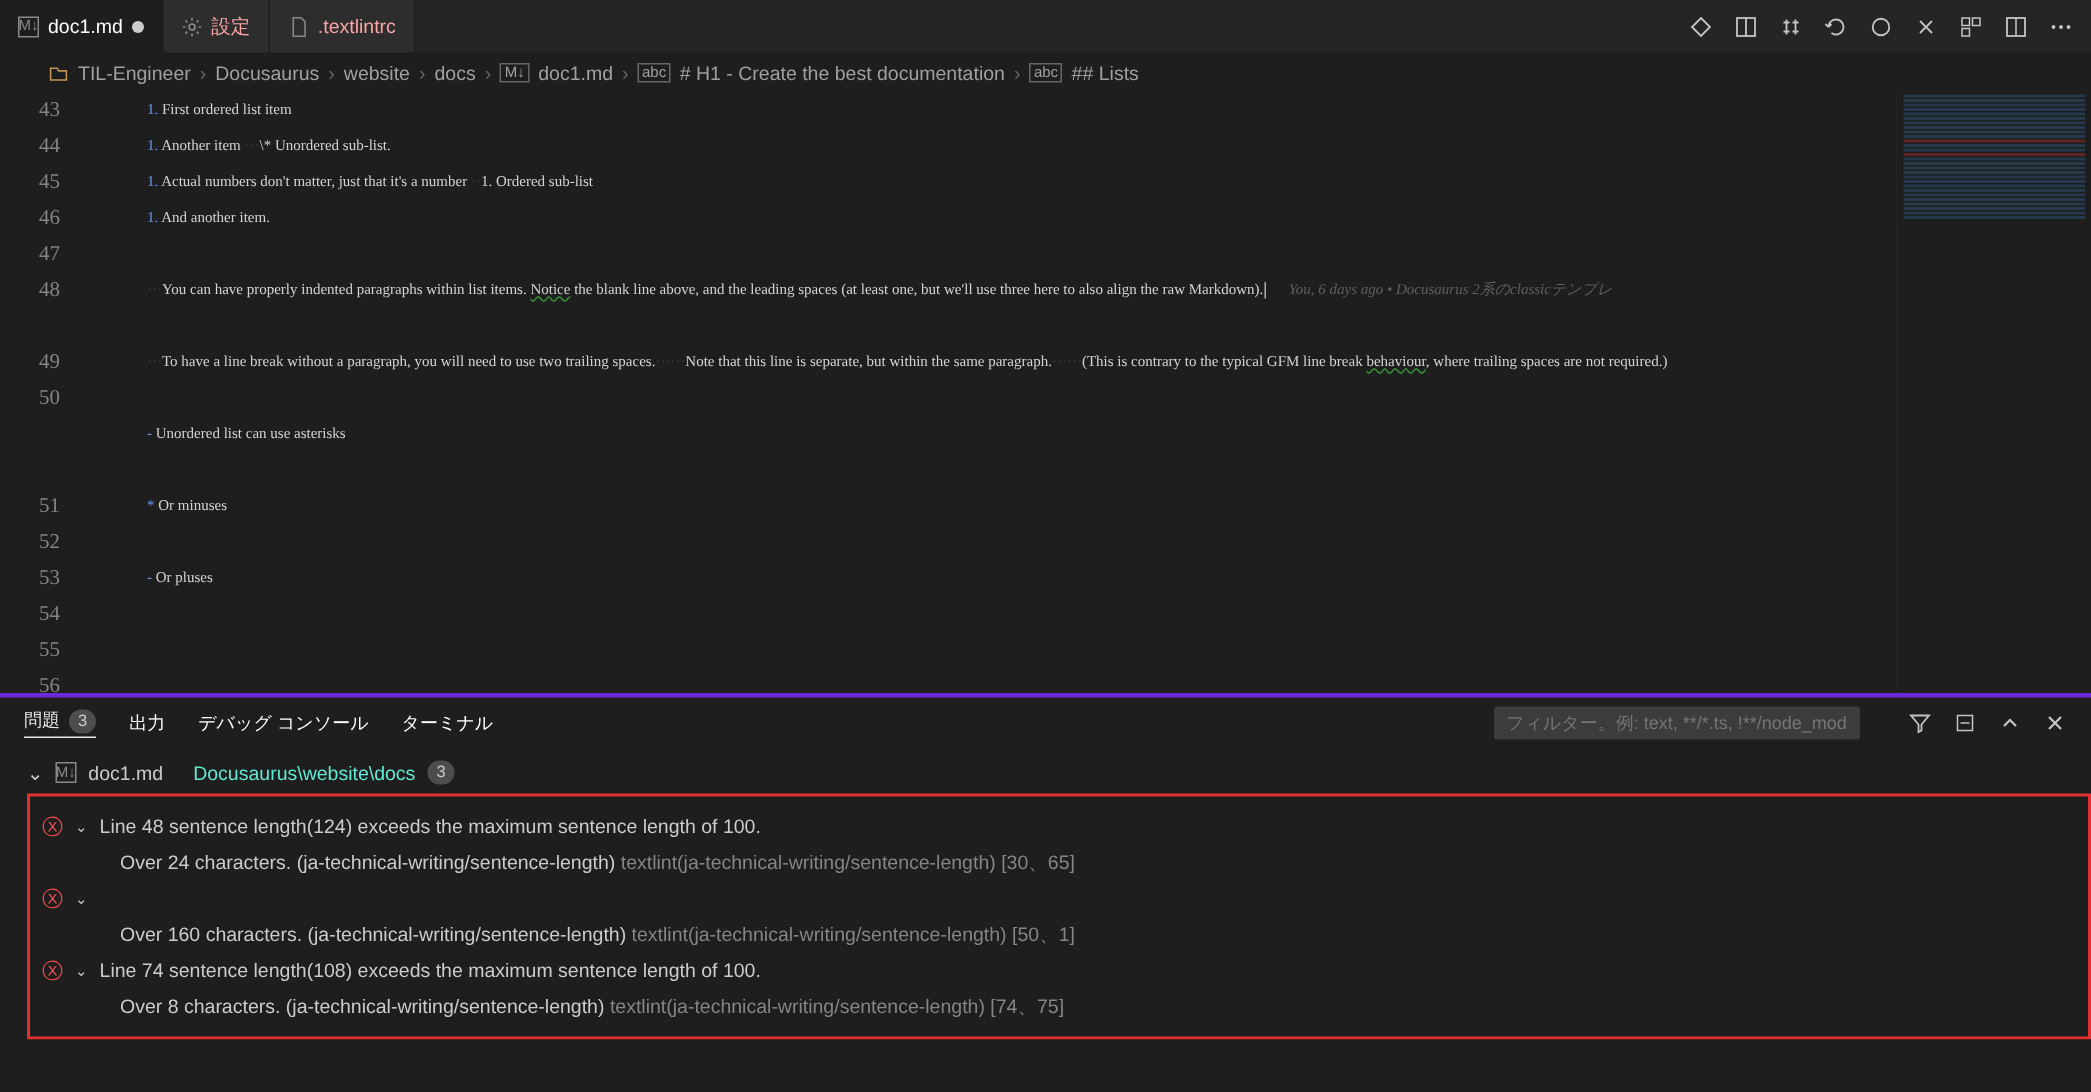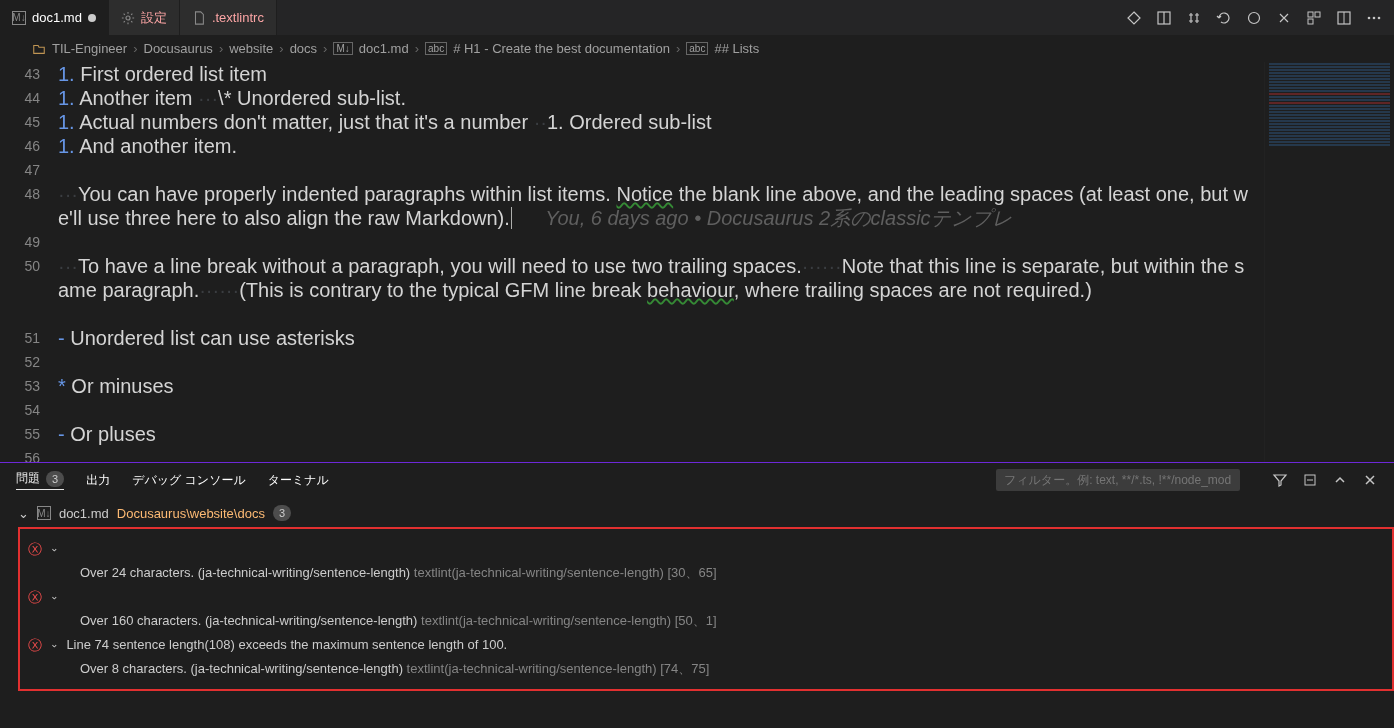--- a/index.html
+++ b/index.html
@@ -40,47 +40,48 @@
   background: #1e1e1e;
 }
 .bc-sep { color: #666; }
 .bc-ico { font-size: 10px; border: 1px solid #666; padding: 0 2px; }
 .editor {
   display: grid;
   grid-template-columns: 58px 1fr 130px;
   background: #1e1e1e;
   height: 400px;
   overflow: hidden;
-  font-family: Liberation Sans, sans-serif;
+  font-family: Liberation Serif, serif;
+  gap: 40px;
 }
 .gutter {
   text-align: right;
   color: #858585;
   font-size: 14px;
   padding-right: 18px;
   line-height: 24px;
 }
 .code {
-  font-size: 20px;
+  font-size: 10px;
   line-height: 24px;
   color: #d4d4d4;
   white-space: pre-wrap;
   word-break: break-all;
   padding-right: 12px;
 }
 .md-num { color: #6796e6; }
 .md-bullet { color: #6796e6; }
 .ws { color: #3a3d41; }
 .gl { color: #5f5f5f; font-style: italic; }
 .suggest { text-decoration: underline wavy #358a35; }
 .minimap { background: #1e1e1e; border-left: 1px solid #222; position: relative; }
 .mm-line { display:block; height:2px; background:#2a4a6a; margin: 1px 4px; opacity:.6;}
 .mm-err { background:#8a2a2a !important; }
 .panel {
-  border-top: 1px solid #6d28d9;
+  border-top: 3px solid #6d28d9;
   height: 251px;
   display: flex;
   flex-direction: column;
   background: #1e1e1e;
 }
 .panel-tabs {
   display: flex; align-items: center;
   height: 34px; padding: 0 16px; gap: 22px;
   font-size: 12px;
 }
@@ -88,21 +89,21 @@
 .panel-tab.active { color: #e7e7e7; border-bottom: 1px solid #e7e7e7; padding-bottom: 2px; }
 .badge { background: #4d4d4d; color:#ccc; border-radius:10px; padding:0 6px; font-size: 11px; line-height:16px; }
 .panel-spacer { flex:1; }
 .filter-input {
   background:#3c3c3c; border:none; color:#969696; font-size:12px;
   padding:4px 8px; width:244px; border-radius:2px; font-family:inherit;
 }
 .panel-actions { display:flex; gap:14px; color:#c5c5c5; margin-left:10px;}
 .prob-body { padding: 4px 0 0 18px; font-size: 13px; overflow:auto; }
 .prob-file { display:flex; align-items:center; gap:8px; color:#ccc; padding:4px 0;}
-.prob-file .dim { color:#fdba74; }
+.prob-file .dim { color:#5eead4;margin-left:12px; }
 .prob-list { border: 2px solid #e23030; padding: 6px 8px 10px; margin-top:2px; }
 .prob-item { display:flex; align-items:flex-start; gap:8px; padding:4px 0; }
 .err-ico { color:#f14c4c; font-size:14px; line-height:20px; }
 .chev { color:#ccc; display:inline-block; transform: rotate(180deg); font-size:10px; margin-top:3px;}
 .prob-text { color:#cccccc; line-height:20px; }
 .prob-sub { padding-left:52px; color:#cccccc; line-height:20px; }
 .dim2 { color:#858585;margin-top:48px; }
 svg { display:block; }
 </style>
 </head>
@@ -306,20 +307,21 @@
       <span class="tab-ico">M↓</span>
       <span>doc1.md</span>
       <span class="dim">Docusaurus\website\docs</span>
       <span class="badge">3</span>
     </div>
     <div class="prob-list" id="prob-list">
         <div>
           <div class="prob-item">
             <span class="err-ico">ⓧ</span>
             <span class="chev">⌃</span>
+            <span class="prob-text">Line 48 sentence length(124) exceeds the maximum sentence length of 100.</span>
           </div>
           <div class="prob-sub">Over 24 characters. (ja-technical-writing/sentence-length)  <span class="dim2">textlint(ja-technical-writing/sentence-length)</span>  <span class="dim2">[30、65]</span></div>
         </div>
         <div>
           <div class="prob-item">
             <span class="err-ico">ⓧ</span>
             <span class="chev">⌃</span>
           </div>
           <div class="prob-sub">Over 160 characters. (ja-technical-writing/sentence-length)  <span class="dim2">textlint(ja-technical-writing/sentence-length)</span>  <span class="dim2">[50、1]</span></div>
         </div>

